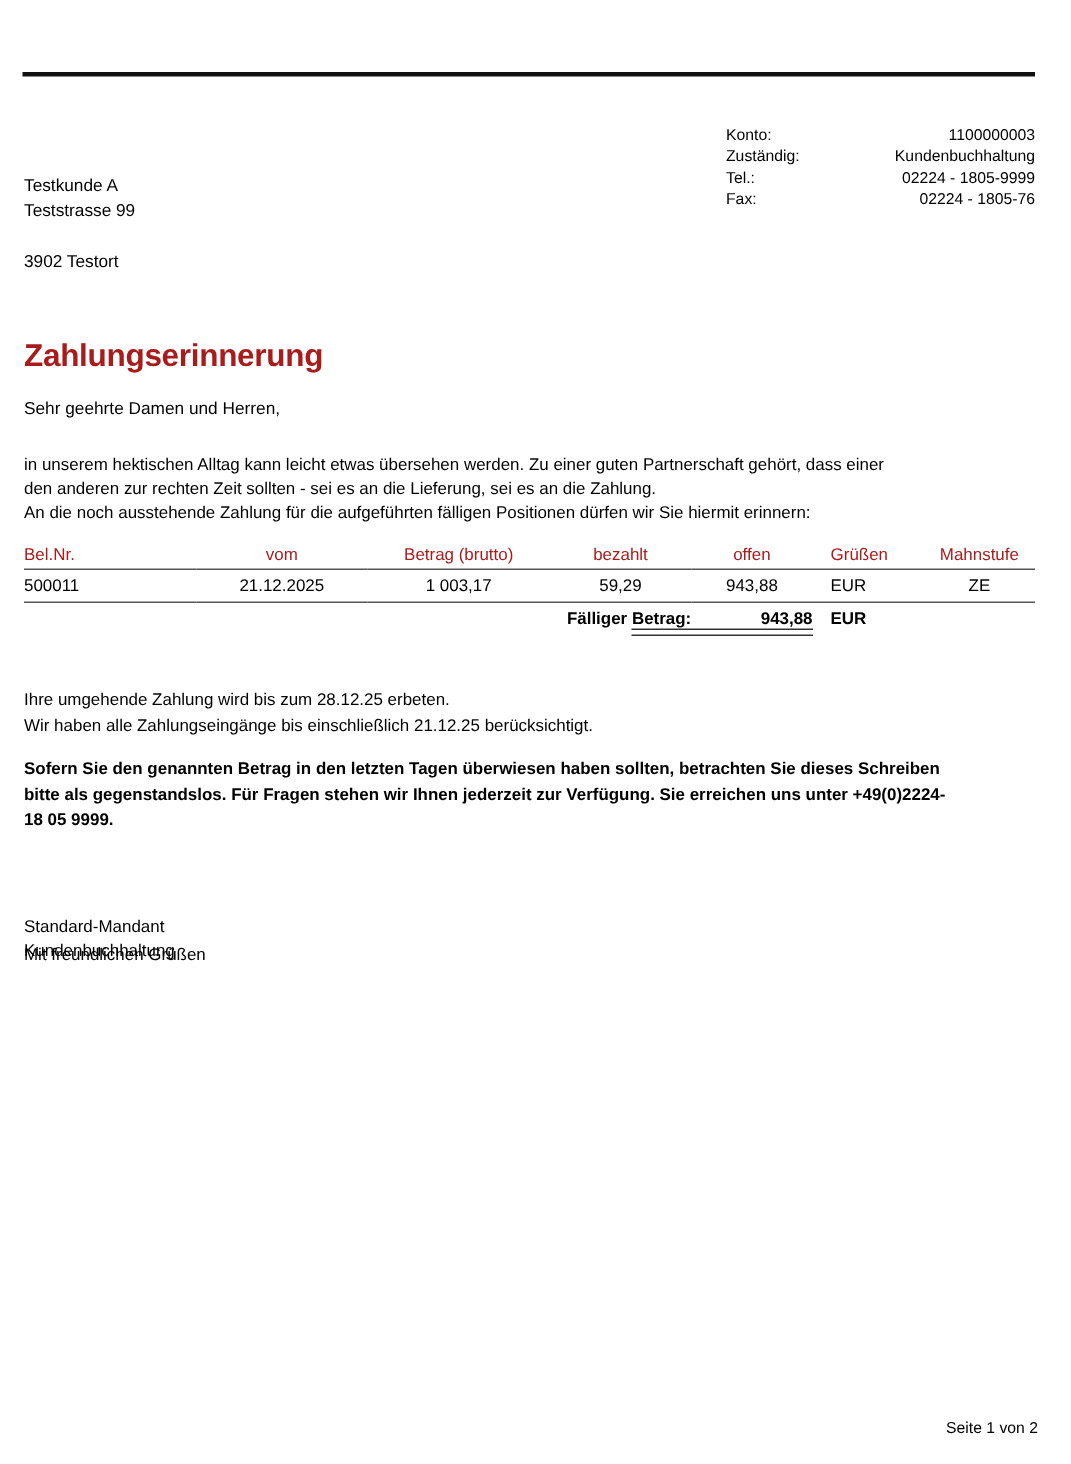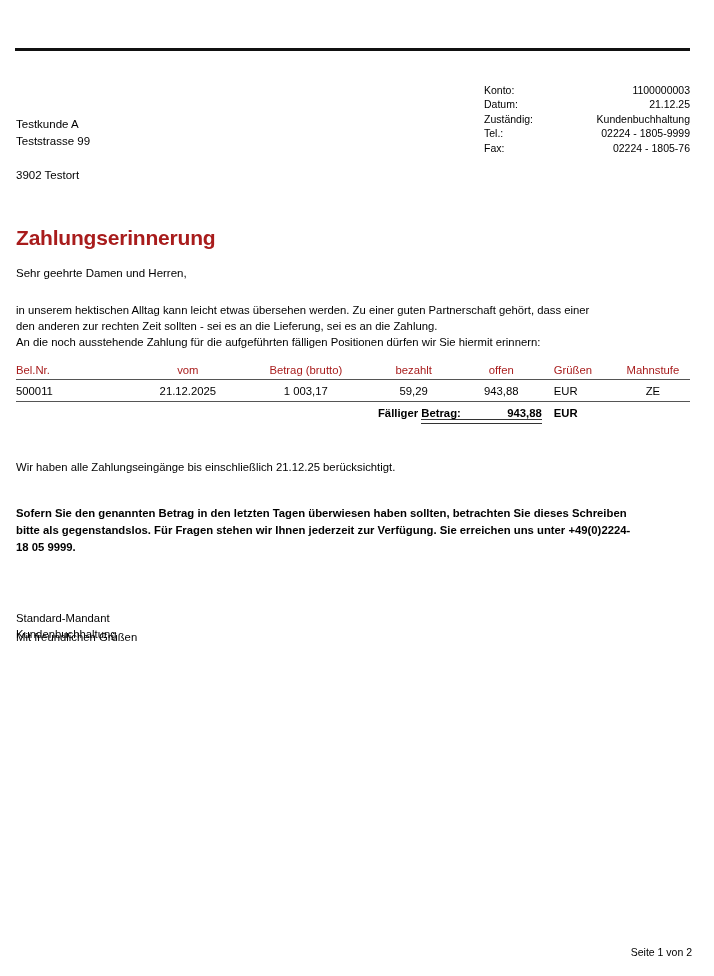--- a/index.html
+++ b/index.html
@@ -206,24 +206,20 @@
 <body>
 
 <div class="page">
 
   <div class="top-rule"></div>
 
   <div class="info-block">
     <div class="info-row">
       <span class="info-label">Konto:</span>
       <span class="info-value">1100000003</span>
-    </div>
-    <div class="info-row">
-      <span class="info-label">Datum:</span>
-      <span class="info-value">21.12.25</span>
     </div>
     <div class="info-row">
       <span class="info-label">Zuständig:</span>
       <span class="info-value">Kundenbuchhaltung</span>
     </div>
     <div class="info-row">
       <span class="info-label">Tel.:</span>
       <span class="info-value">02224 - 1805-9999</span>
     </div>
     <div class="info-row">
@@ -282,20 +278,21 @@
             <span class="dbl"></span>
           </td>
           <td class="col-left w-waehr">EUR</td>
           <td></td>
         </tr>
       </tbody>
     </table>
   </div>
 
   <div class="pay-note">
+    <div>Ihre umgehende Zahlung wird bis zum 28.12.25 erbeten.</div>
     <div>Wir haben alle Zahlungseingänge bis einschließlich 21.12.25 berücksichtigt.</div>
   </div>
 
   <div class="disclaimer">
     <div>Sofern Sie den genannten Betrag in den letzten Tagen überwiesen haben sollten, betrachten Sie dieses Schreiben</div>
     <div>bitte als gegenstandslos. Für Fragen stehen wir Ihnen jederzeit zur Verfügung. Sie erreichen uns unter +49(0)2224-</div>
     <div class="last">18 05 9999.</div>
   </div>
 
   <div class="closing">Mit freundlichen Grüßen</div>

